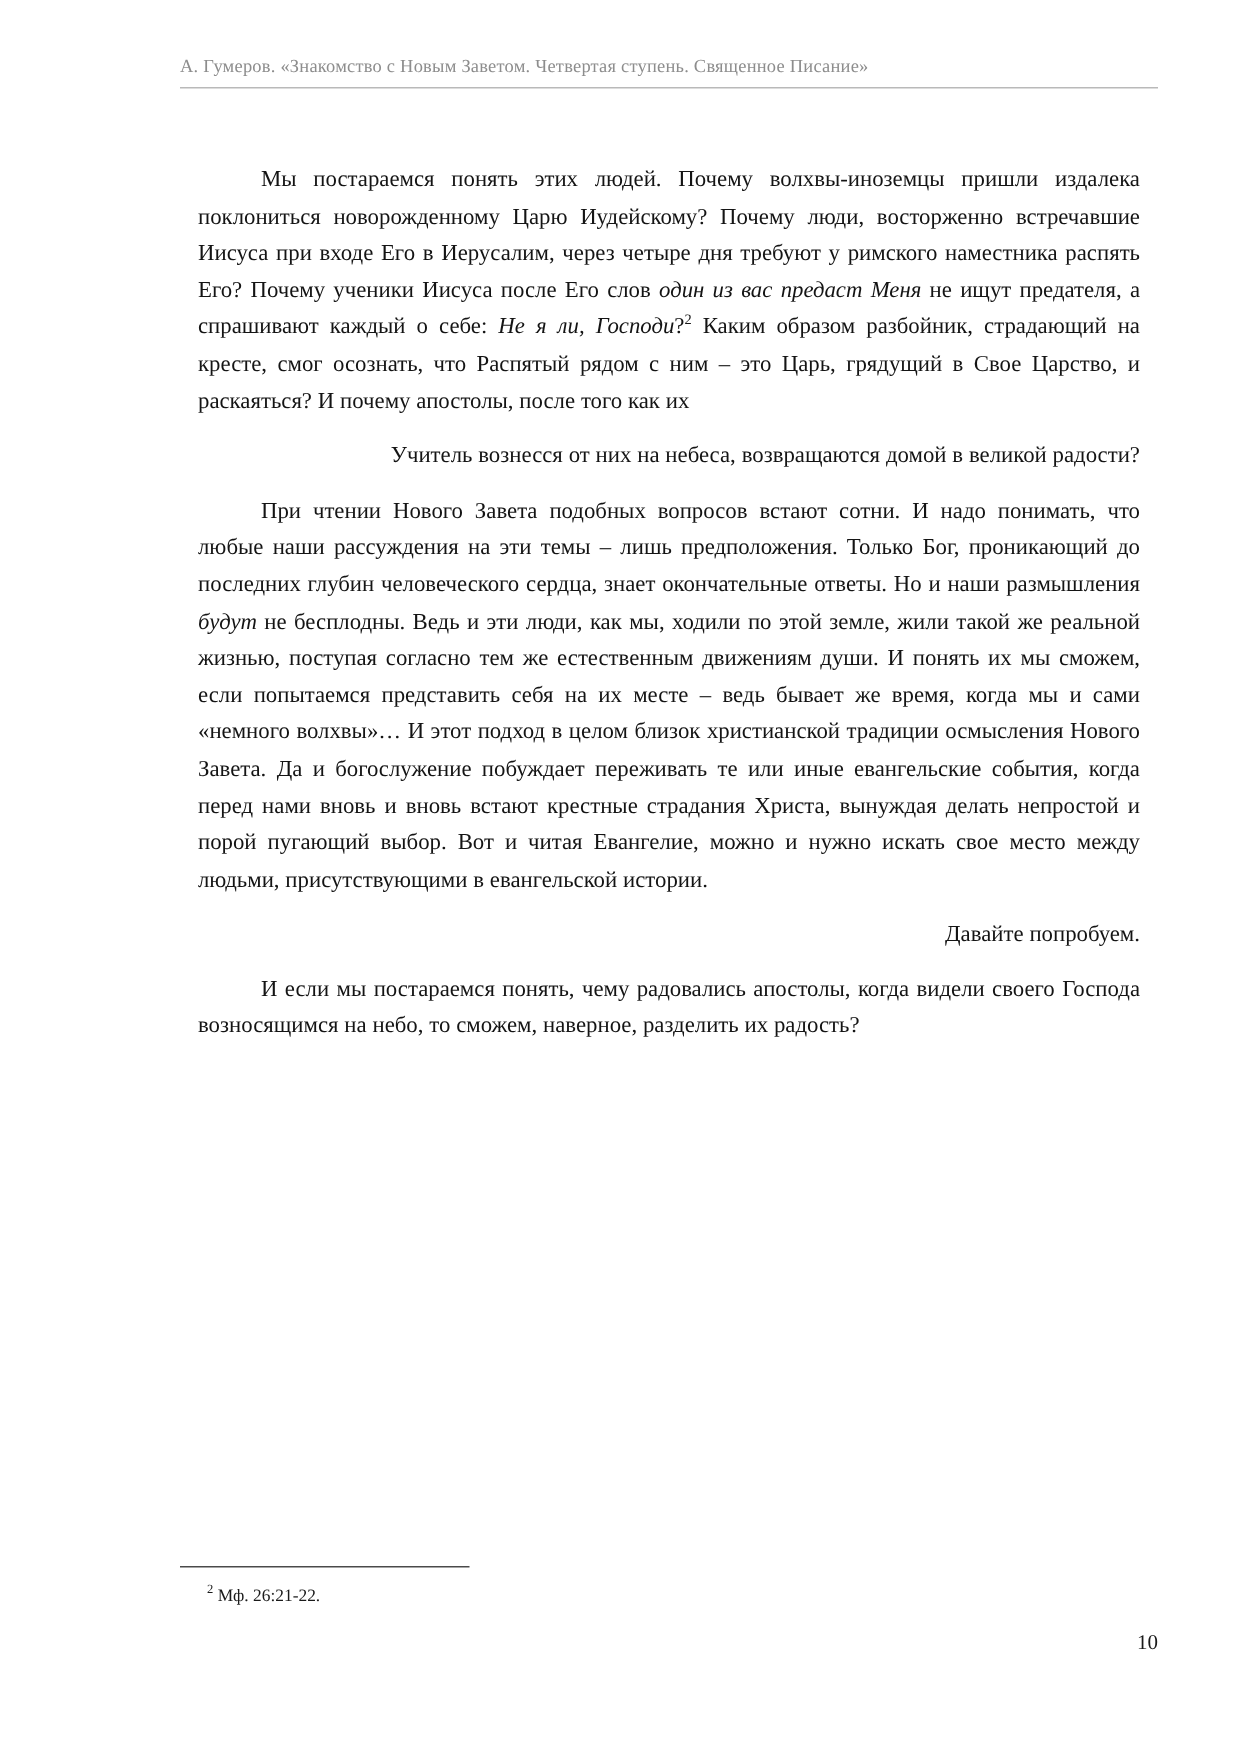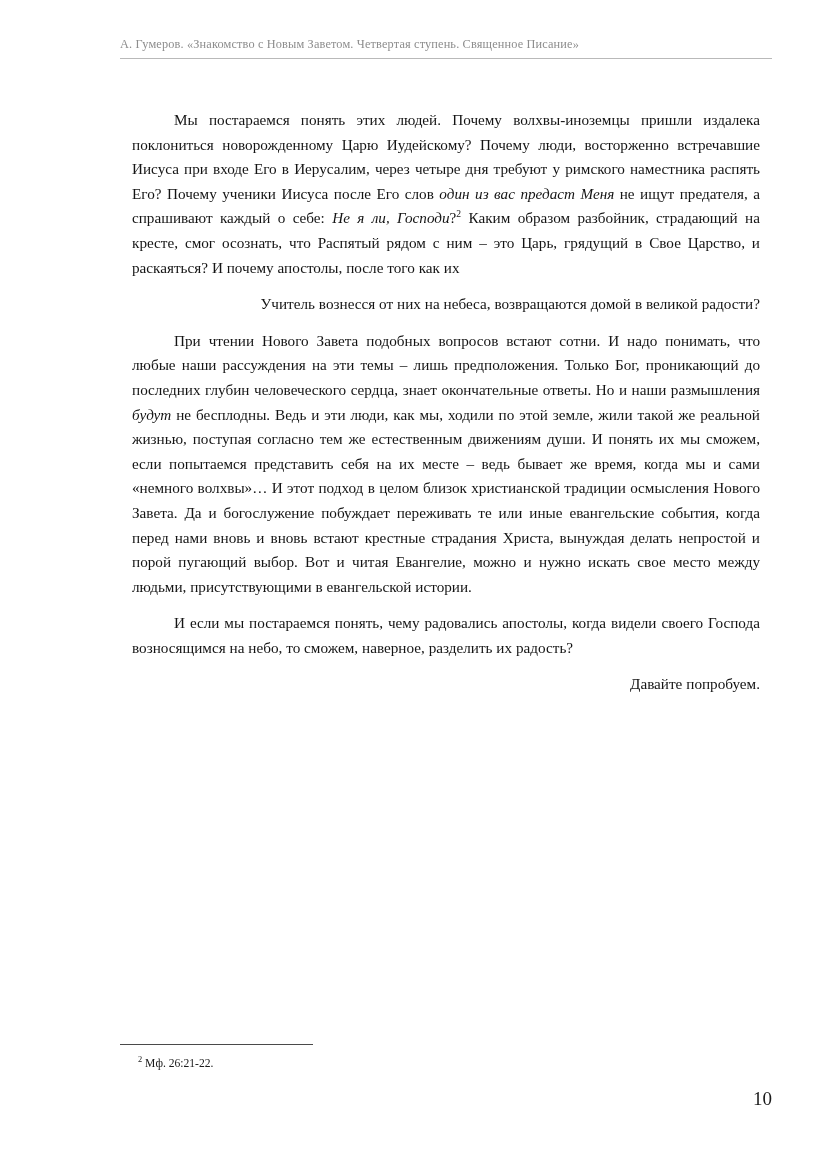--- a/index.html
+++ b/index.html
@@ -89,41 +89,41 @@
   .footnote-item sup {
     font-size: 8.4px;
     vertical-align: super;
     line-height: 0;
   }
   
   .page-number {
     position: absolute;
     right: 55px;
     top: 1088px;
-    font-size: 19px;
+    font-size: 14px;
     color: #1a1a1a;
     text-align: right;
   }
 </style>
 </head>
 <body>
 
 <div class="page">
 
   <div class="header">
     <div class="header-text">А.  Гумеров.  «Знакомство с Новым Заветом. Четвертая ступень. Священное Писание»</div>
     <div class="header-rule"></div>
   </div>
 
   <div class="body-block" id="body-column">
       <p class="para"><span>Мы постараемся понять этих людей. Почему волхвы-иноземцы пришли издалека поклониться новорожденному Царю Иудейскому? Почему люди, восторженно встречавшие Иисуса при входе Его в Иерусалим, через четыре дня требуют у римского наместника распять Его? Почему ученики Иисуса после Его слов </span><span class="it">один из вас предаст Меня</span><span> не ищут предателя, а спрашивают каждый о себе: </span><span class="it">Не я ли, Господи</span><span>?</span><sup class="fn">2</sup><span> Каким образом разбойник, страдающий на кресте, смог осознать, что Распятый рядом с ним – это Царь, грядущий в Свое Царство, и раскаяться? И почему апостолы, после того как их</span></p>
       <p class="para flush"><span>Учитель вознесся от них на небеса, возвращаются домой в великой радости?</span></p>
       <p class="para"><span>При чтении Нового Завета подобных вопросов встают сотни. И надо понимать, что любые наши рассуждения на эти темы – лишь предположения. Только Бог, проникающий до последних глубин человеческого сердца, знает окончательные ответы. Но и наши размышления </span><span class="it">будут</span><span> не бесплодны. Ведь и эти люди, как мы, ходили по этой земле, жили такой же реальной жизнью, поступая согласно тем же естественным движениям души. И понять их мы сможем, если попытаемся представить себя на их месте – ведь бывает же время, когда мы и сами «немного волхвы»… И этот подход в целом близок христианской традиции осмысления Нового Завета. Да и богослужение побуждает переживать те или иные евангельские события, когда перед нами вновь и вновь встают крестные страдания Христа, вынуждая делать непростой и порой пугающий выбор. Вот и читая Евангелие, можно и нужно искать свое место между людьми, присутствующими в евангельской истории.</span></p>
+      <p class="para flush"><span>Давайте попробуем.</span></p>
       <p class="para"><span>И если мы постараемся понять, чему радовались апостолы, когда видели своего Господа возносящимся на небо, то сможем, наверное, разделить их радость?</span></p>
-      <p class="para flush"><span>Давайте попробуем.</span></p>
     </div>
 
   <div class="footnote-area">
     <div class="footnote-rule"></div>
     <div class="footnote-item" id="footnote-list"><sup>2</sup><span> Мф. 26:21-22.</span></div>
   </div>
 
   <div class="page-number">10</div>
 
 </div>

